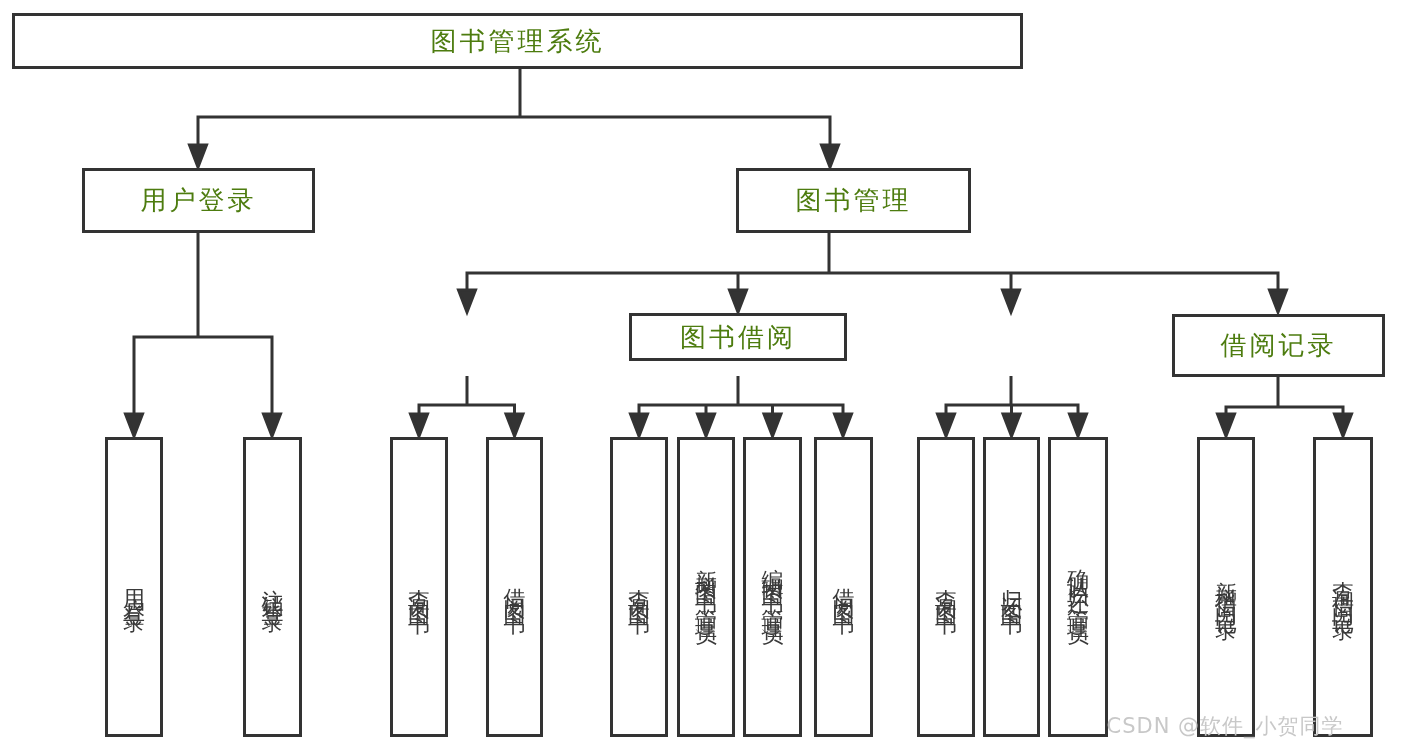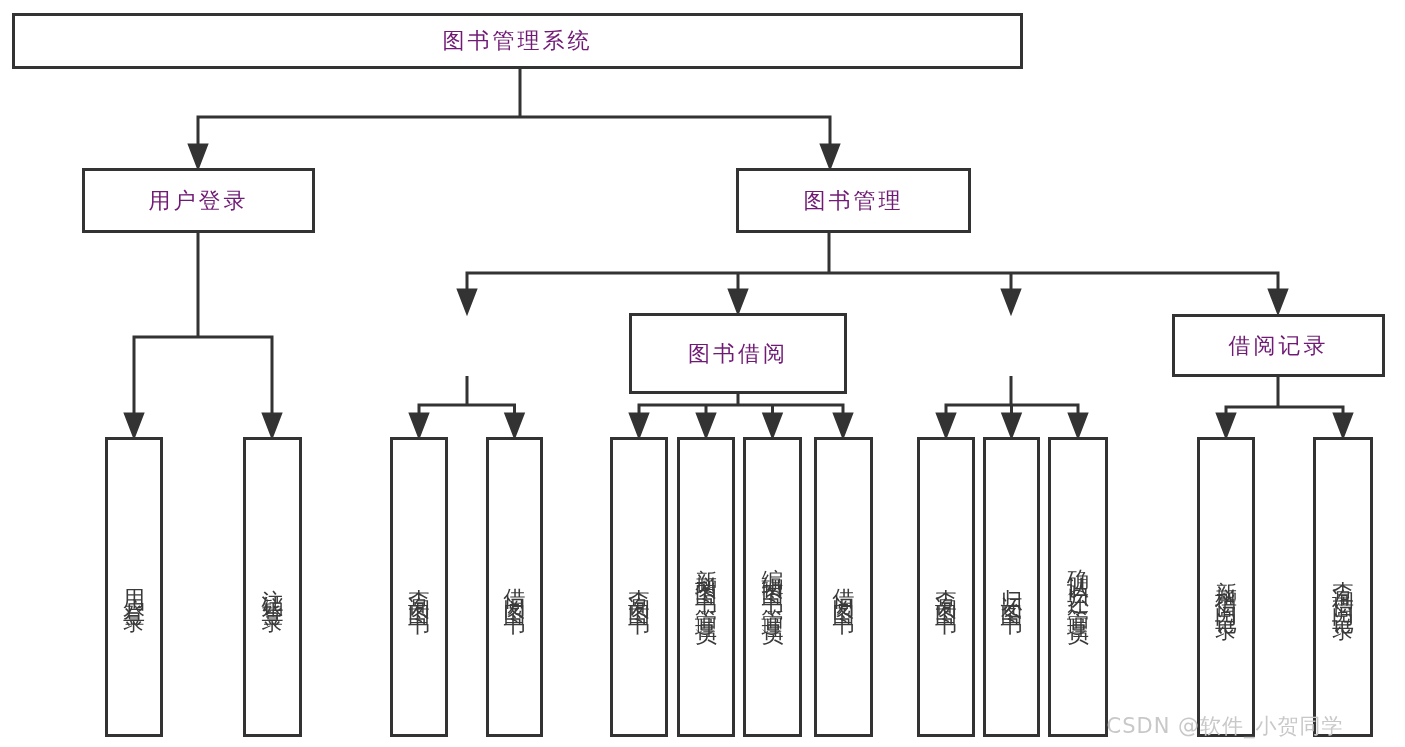--- a/index.html
+++ b/index.html
@@ -28,24 +28,24 @@
     box-sizing: border-box;
     background: #ffffff;
     border: 3px solid #333333;
     display: flex;
     align-items: center;
     justify-content: center;
     z-index: 2;
     color: #3a3a3a;
   }
   .node.h span {
-    font-size: 22px;
+    font-size: 26px;
     letter-spacing: 3px;
     white-space: nowrap;
-    color: #701a75;
+    color: #4d7c0f;
   }
   .node.v {
     writing-mode: vertical-rl;
     text-orientation: mixed;
   }
   .node.v span {
     font-size: 22px;
     letter-spacing: 8px;
     line-height: 1;
     color: #3a3a3a;
@@ -122,21 +122,21 @@
     <span>图书管理系统</span>
   </div>
 
   <div class="node h" style="left:82px; top:168px; width:233px; height:65px">
     <span>用户登录</span>
   </div>
   <div class="node h" style="left:736px; top:168px; width:235px; height:65px">
     <span>图书管理</span>
   </div>
 
-  <div class="node h" style="left:629px; top:313px; width:218px; height:81px">
+  <div class="node h" style="left:629px; top:313px; width:218px; height:48px">
     <span>图书借阅</span>
   </div>
   <div class="node h" style="left:1172px; top:314px; width:213px; height:63px">
     <span>借阅记录</span>
   </div>
 
   <div class="node v" style="left:105px; top:437px; width:58px; height:300px">
     <span>用户登录</span>
   </div>
   <div class="node v" style="left:243px; top:437px; width:59px; height:300px">

